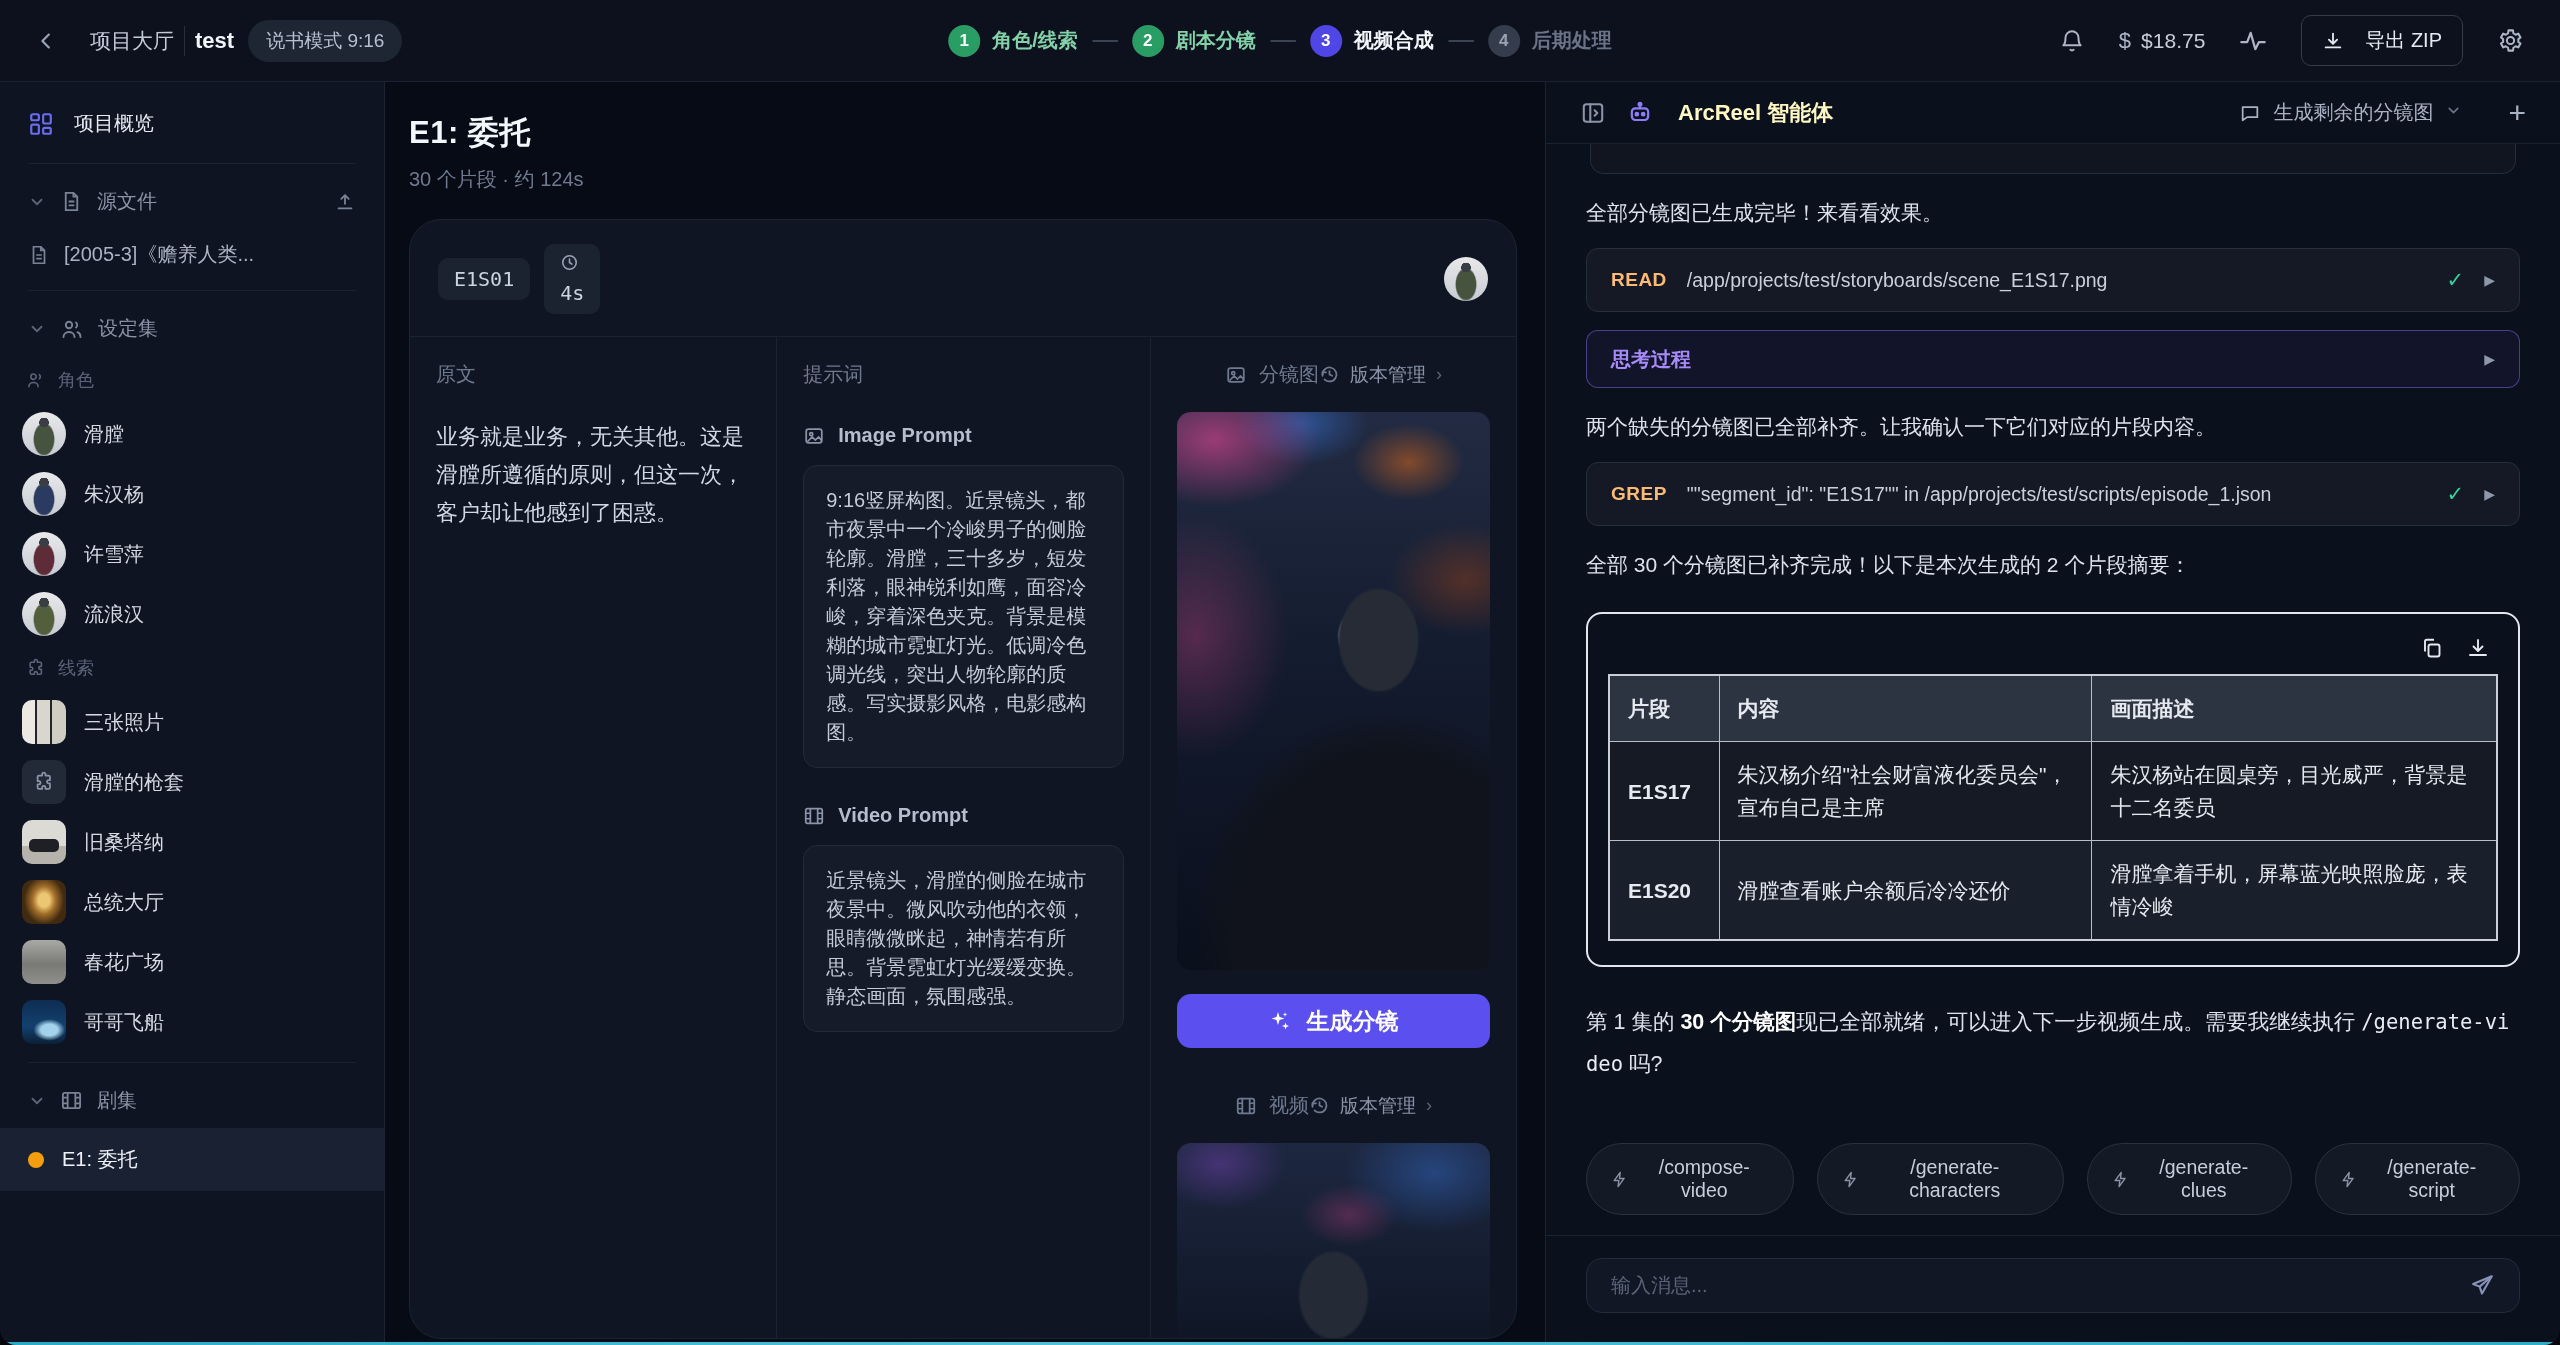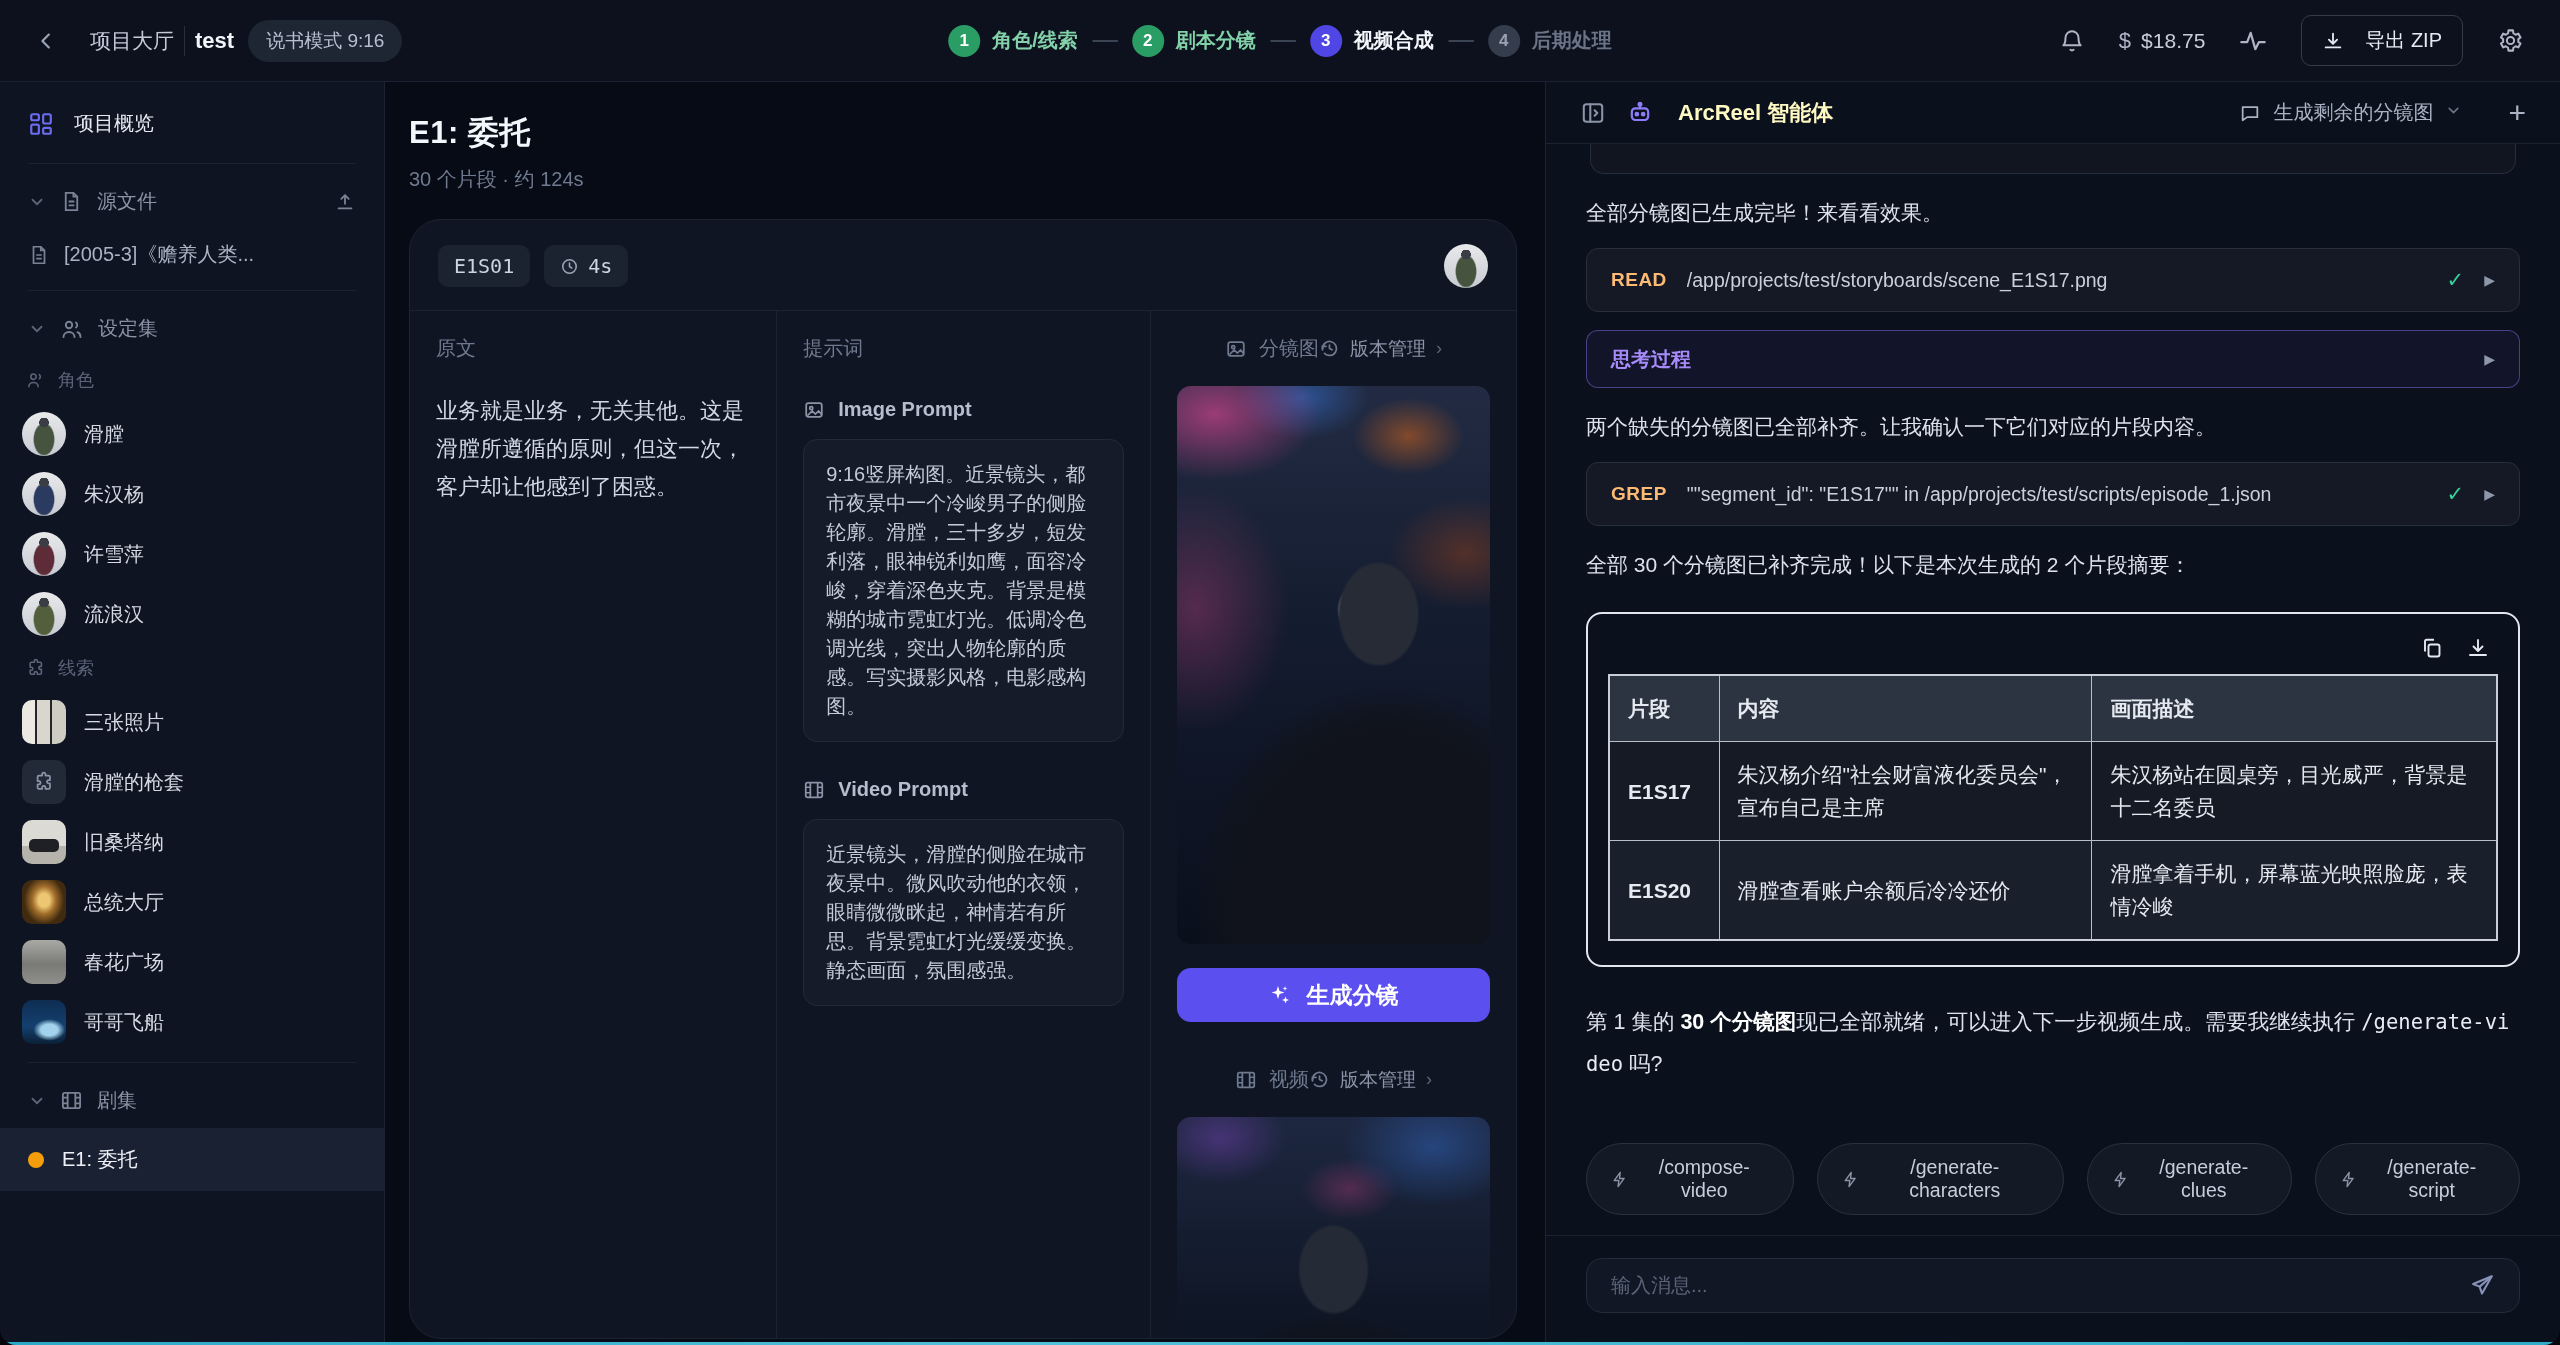--- a/index.html
+++ b/index.html
@@ -69,21 +69,21 @@
   .ep-item { display:flex; align-items:center; gap:18px; padding:18px 28px; color:#eef1f7; background:#1a2132; cursor:pointer; }
   .ep-dot { width:16px; height:16px; border-radius:50%; background:#f59e0b; }
 
   
   .middle { flex:1; background:#070b15; overflow:hidden; position:relative; padding:30px 28px 0 24px; }
   .ep-title { color:#f3f6fb; font-size:31px; font-weight:700; letter-spacing:.5px; }
   .ep-sub { color:#6f7a90; font-size:20px; margin-top:12px; }
   .seg-card { margin-top:26px; background:#0f1523; border:1px solid #1c2434; border-radius:32px; height:1120px; overflow:hidden; }
   .seg-head { display:flex; align-items:center; padding:24px 28px 22px; }
   .badge { background:#1c2330; border-radius:10px; padding:9px 16px; color:#ccd3e1; font-family:"DejaVu Sans Mono",monospace; font-size:20px; }
-  .badge + .badge { margin-left:14px; display:flex; align-items:center; gap:9px; }
+  .badge + .badge { margin-left:14px; display:flex; gap:9px;flex-direction:column; }
   .badge .ic { color:#9aa3b5; display:flex; }
   .seg-avatar { margin-left:auto; }
   .seg-cols { display:grid; grid-template-columns:1fr 1.02fr 1fr; border-top:1px solid #1b2331; height:100%; }
   .col { padding:24px 26px; min-width:0; }
   .col + .col { border-left:1px solid #1b2331; }
   .col-label { color:#6f7a8e; font-size:20px; }
   .orig-text { margin-top:30px; color:#d2d8e4; font-size:22px; line-height:38px; }
   .p-label { display:flex; align-items:center; gap:13px; color:#b6bece; font-size:20px; font-weight:700; margin-top:36px; }
   .p-label .ic { color:#8b94a7; display:flex; }
   .p-box { margin-top:18px; background:#151b28; border:1px solid #222a3a; border-radius:14px; padding:20px 22px;

